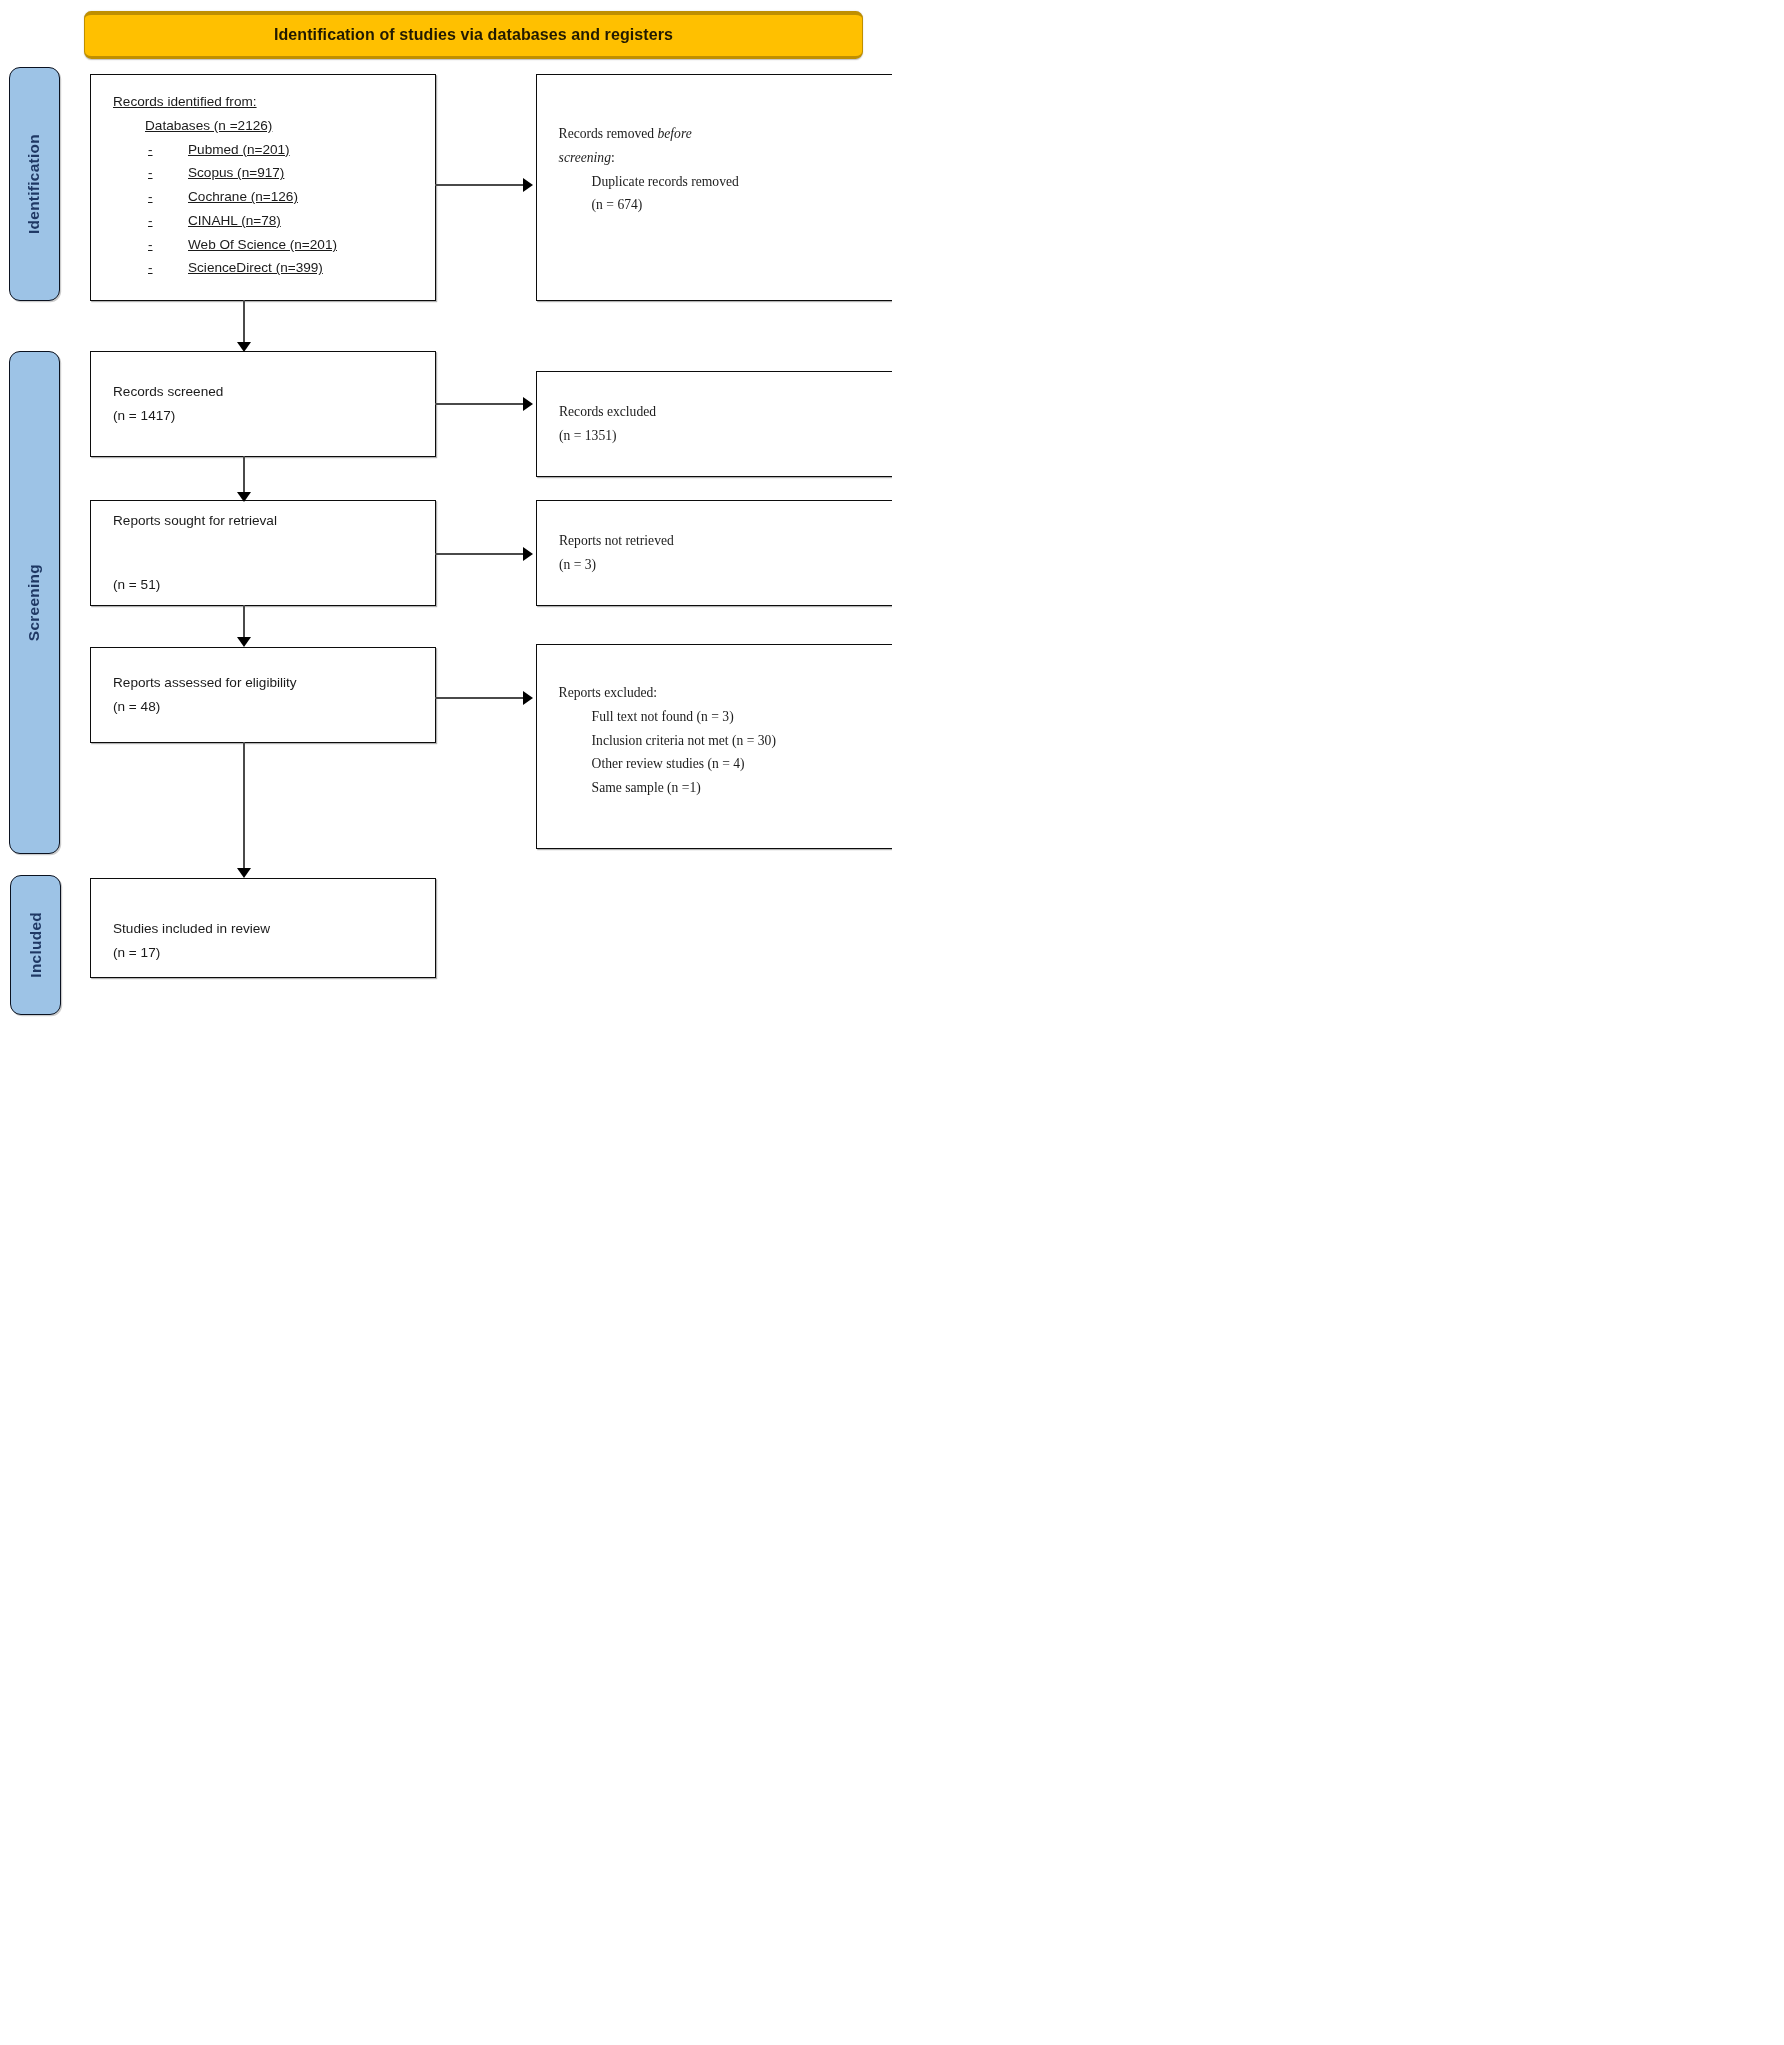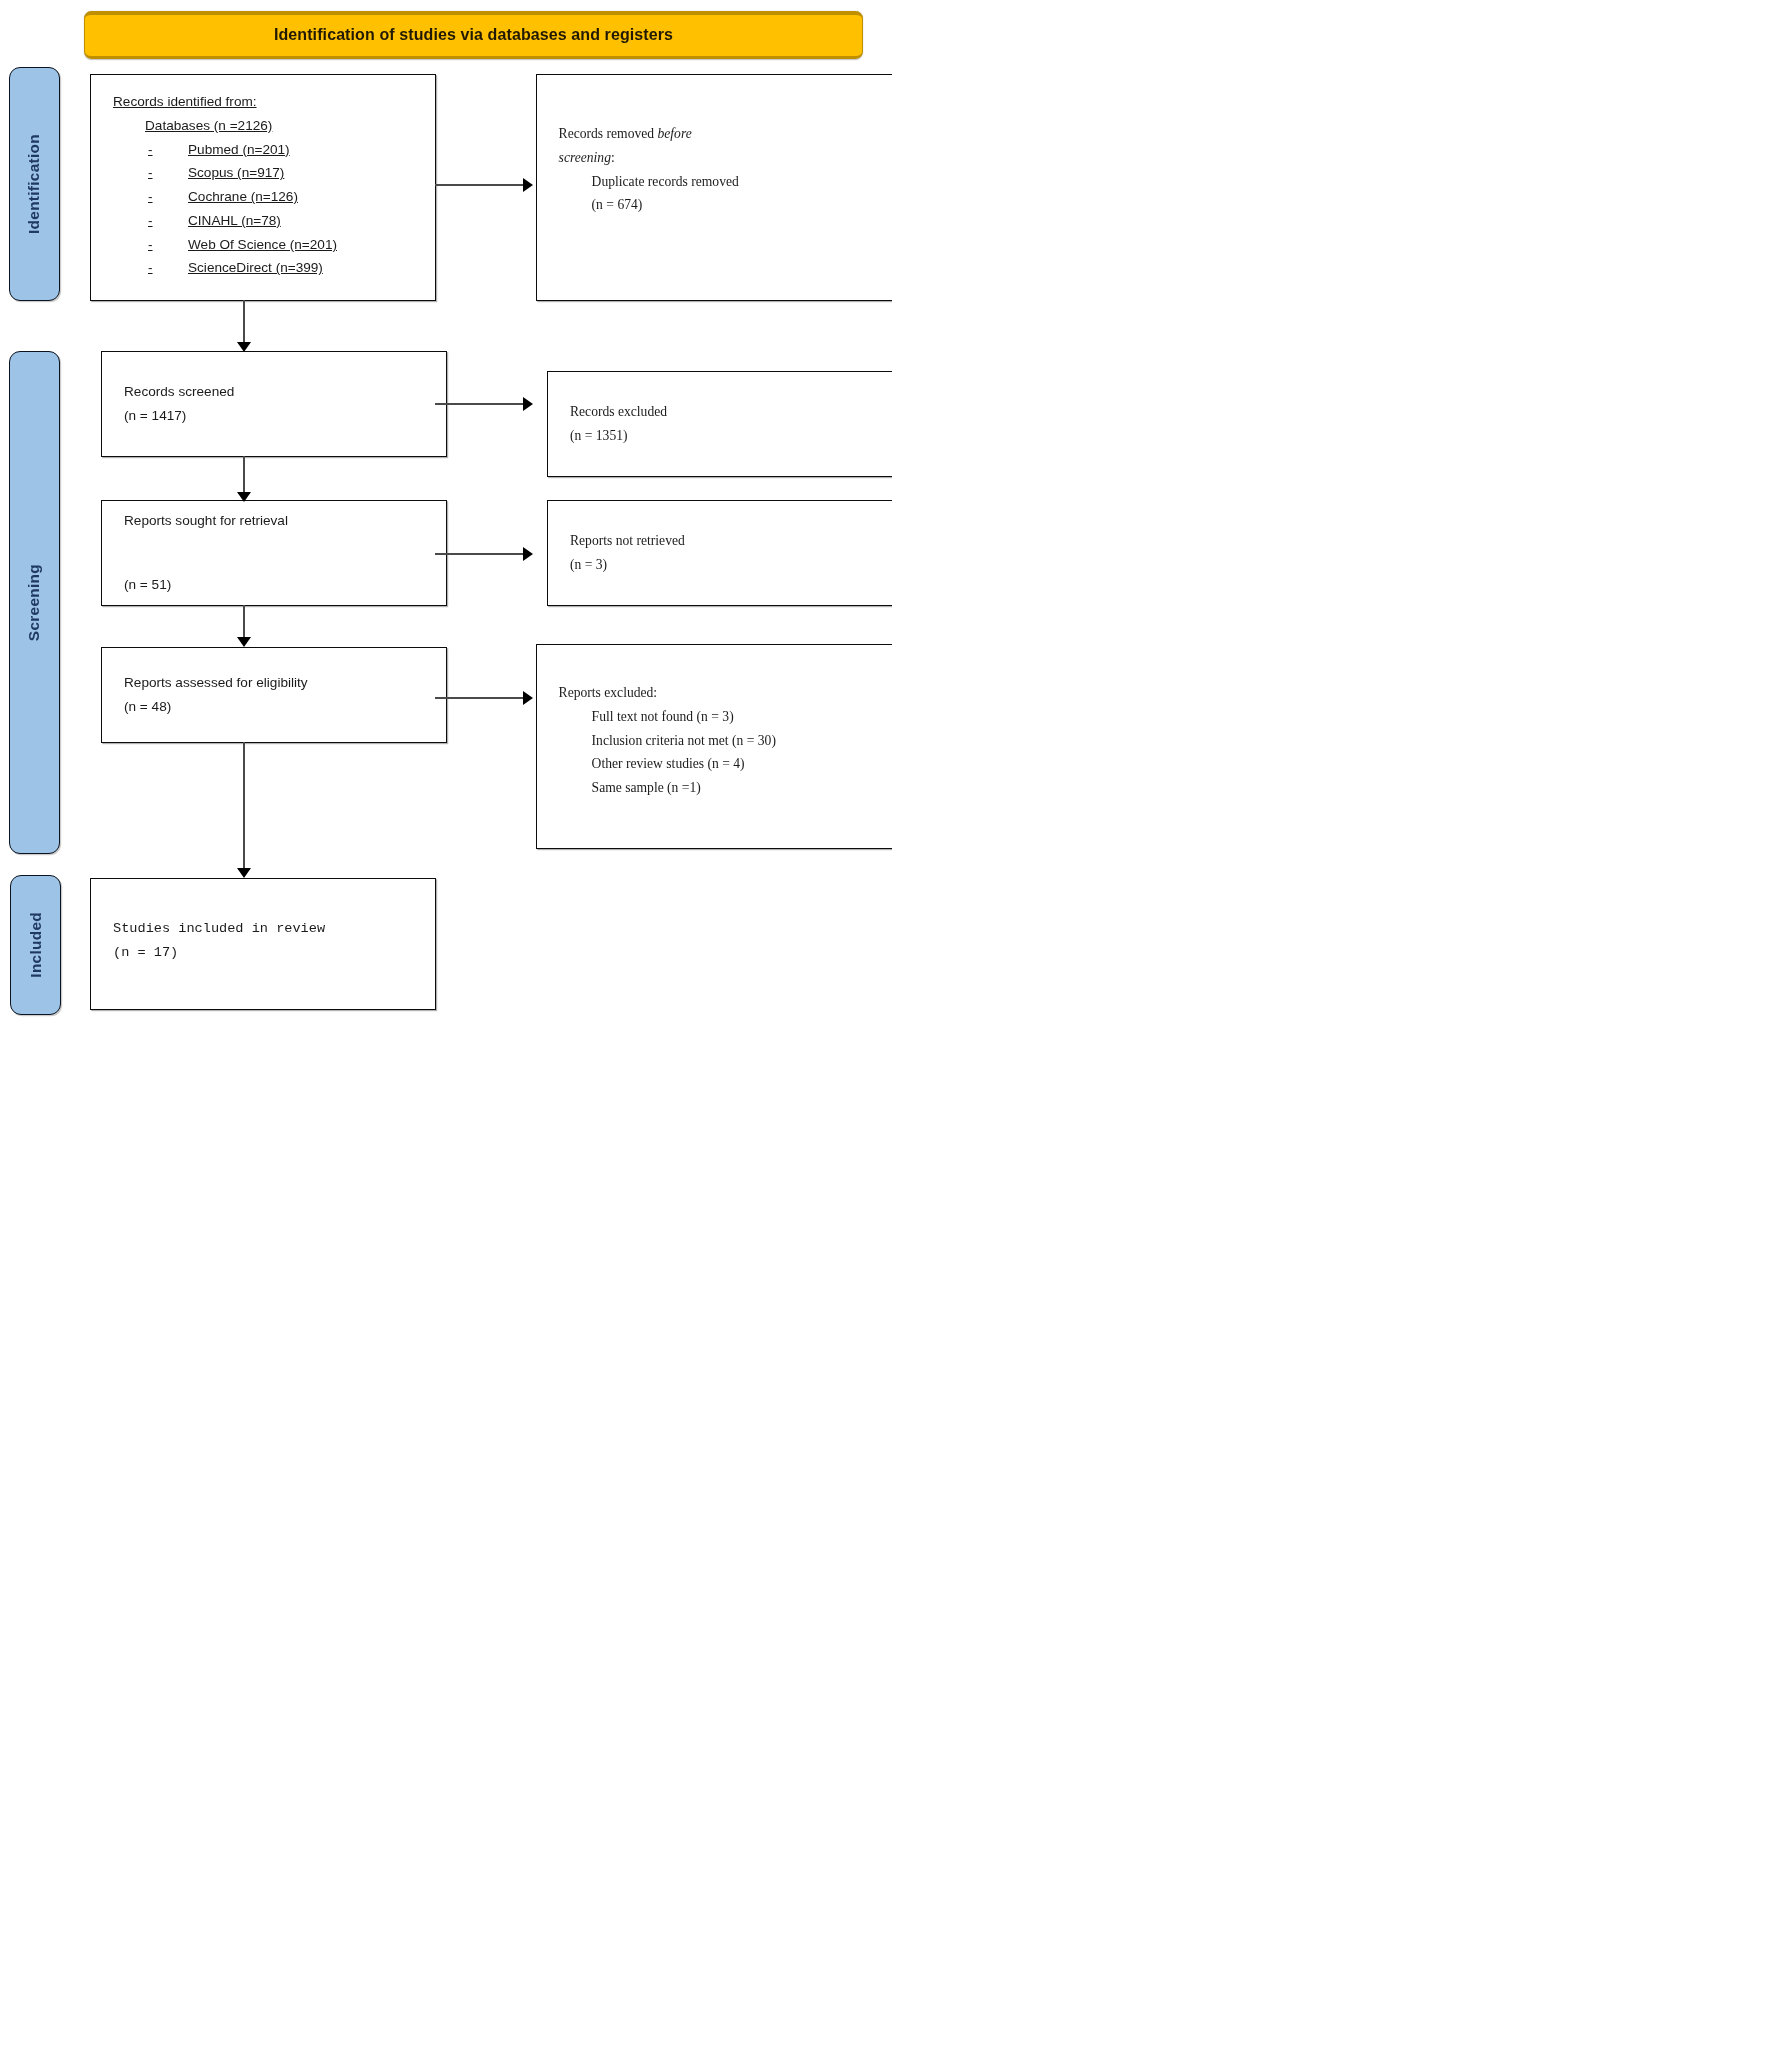--- a/index.html
+++ b/index.html
@@ -65,22 +65,22 @@
   .col-left{left:90px;width:346px;}
   .col-right{left:536px;width:424px;font-family:Liberation Serif, serif;}
   .box.b1{top:74px;height:227px;padding:15px 6.2px 0 22px;text-decoration:underline;}
   .box.r1{top:74px;height:227px;padding:47px 8.6px 0 21.6px;}
   .box.b2{top:351px;height:106px;}
   .box.r2{top:371px;height:106px;}
   .box.b3{top:500px;height:106px;gap:40px;}
   .box.r3{top:500px;height:106px;}
   .box.b4{top:647px;height:96px;}
   .box.r4{top:644px;height:205px;padding:36px 28px 0 21.6px;}
-  .box.b5{top:878px;height:132px;padding:38px 18px 0 22px;font-family:Liberation Mono, monospace;}
-  .vcenter{display:flex;flex-direction:column;justify-content:center;padding-left:22px;padding-right:6.2px;margin-left:11px;}
+  .box.b5{top:878px;height:100px;padding:38px 18px 0 22px;}
+  .vcenter{display:flex;flex-direction:column;justify-content:center;padding-left:22px;padding-right:6.2px;}
   .indent1{margin-left:32px;}
   .indent2{margin-left:33px;}
   .bullet-row{display:flex;padding-left:35px;}
   .bullet-dash{width:40px;flex:0 0 40px;}
   
   .varrow{position:absolute;left:243px;width:1.9px;background:var(--arrow-line);}
   .varrow.v1{top:300px;height:43px;}
   .varrow.v2{top:456px;height:38px;}
   .varrow.v3{top:605px;height:33px;}
   .varrow.v4{top:742px;height:128px;}

